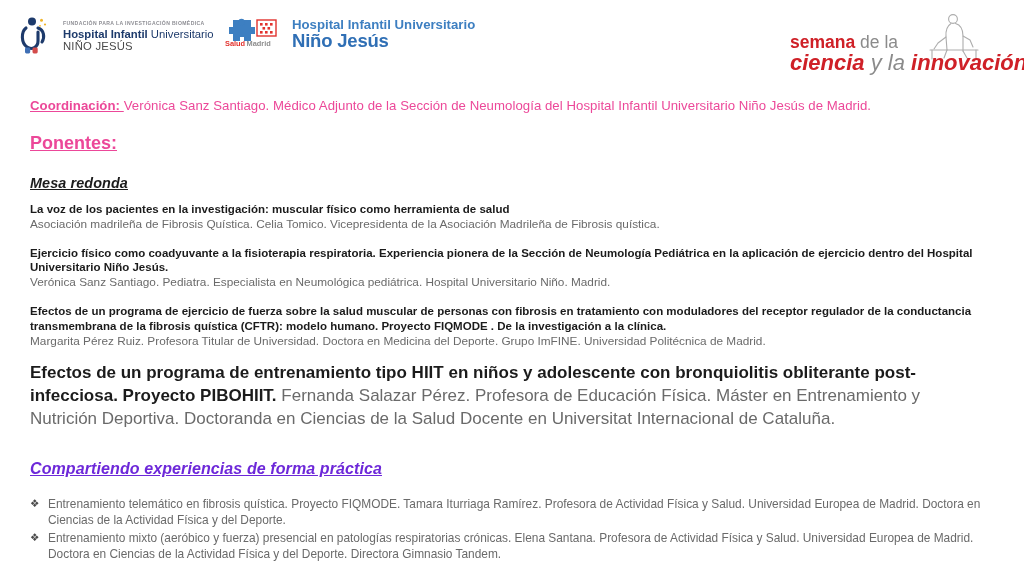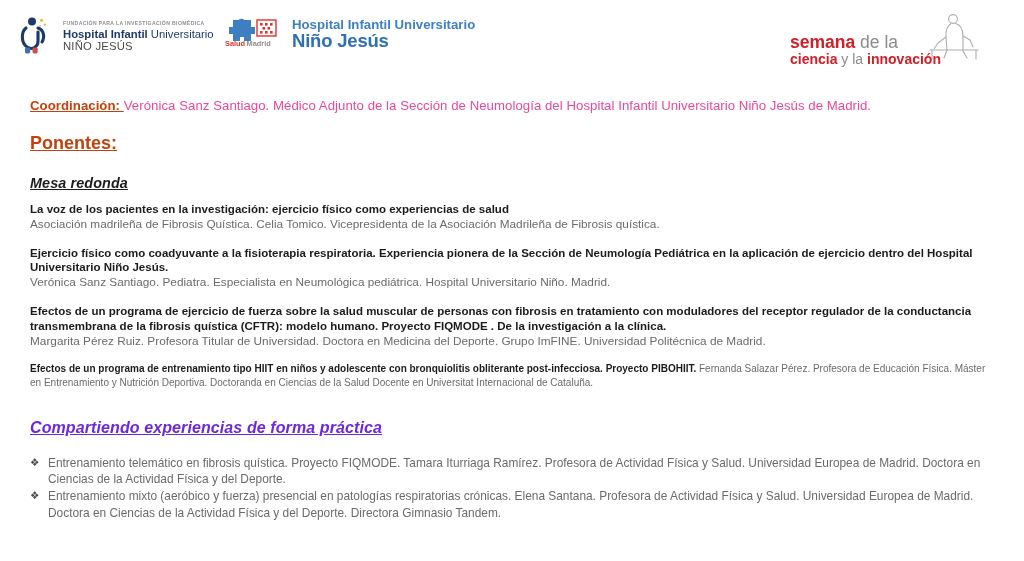--- a/index.html
+++ b/index.html
@@ -127,36 +127,36 @@
   }
   .semana-words {
     position: absolute;
     left: 0;
     top: 22px;
     width: 218px;
     line-height: 1.02;
     text-align: left;
   }
   .sem-l1 { font-size: 17.5px; white-space: nowrap; }
-  .sem-l2 { font-size: 14px; white-space: nowrap; }
+  .sem-l2 { font-size: 22px; white-space: nowrap; font-style: italic; }
   .sem-red { color: #cf2027; font-weight: bold; }
   .sem-gray { color: #8b8b8b; font-weight: normal; }
 
   
   .content {
     position: absolute;
     left: 30px;
     top: 98px;
     width: 960px;
   }
 
   .lbl-bold-underline {
     font-weight: bold;
     text-decoration: underline;
-    color: #c2410c;
+    color: #ec4899;
   }
 
   .row-coordinacion {
     font-size: 13.2px;
     color: #5b5b5b;
     margin-bottom: 20px;
     letter-spacing: 0.05px;
   }
   .row-coordinacion .lbl-bold-underline { font-size: 13.2px; }
   .coord-value { color: #ec4899; }
@@ -186,21 +186,21 @@
     line-height: 1.30;
     letter-spacing: 0.01px;
   }
   .talk-speaker {
     font-size: 11.8px;
     font-weight: normal;
     color: #6a6a6a;
     line-height: 1.32;
   }
   .talk-inline {
-    font-size: 10px;
+    font-size: 17px;
     line-height: 1.33;
     color: #6a6a6a;
   }
   .talk-inline b {
     color: #1b1b1b;
     font-weight: bold;
   }
 
   .heading-section-2 {
     font-size: 16px;
@@ -318,21 +318,21 @@
       <span class="lbl-bold-underline">Coordinación: </span><span class="coord-value">Verónica Sanz Santiago. Médico Adjunto de la Sección de Neumología del Hospital Infantil Universitario Niño Jesús de Madrid.</span>
     </div>
 
     <div class="row-ponentes">
       <span class="lbl-bold-underline">Ponentes:</span>
     </div>
 
     <div class="heading-section">Mesa redonda</div>
 
     <div class="talk-block">
-      <div class="talk-title">La voz de los pacientes en la investigación: ejercicio físico como experiencias de salud</div>
+      <div class="talk-title">La voz de los pacientes en la investigación: muscular físico como herramienta de salud</div>
       <div class="talk-speaker">Asociación madrileña de Fibrosis Quística. Celia Tomico. Vicepresidenta de la Asociación Madrileña de Fibrosis quística.</div>
     </div>
 
     <div class="talk-block">
       <div class="talk-title">Ejercicio físico como coadyuvante a la fisioterapia respiratoria. Experiencia pionera de la Sección de Neumología Pediátrica en la aplicación de ejercicio dentro del Hospital Universitario Niño Jesús.</div>
       <div class="talk-speaker">Verónica Sanz Santiago. Pediatra. Especialista en Neumológica pediátrica. Hospital Universitario Niño. Madrid.</div>
     </div>
 
     <div class="talk-block">
       <div class="talk-title">Efectos de un programa de ejercicio de fuerza sobre la salud muscular de personas con fibrosis en tratamiento con moduladores del receptor regulador de la conductancia transmembrana de la fibrosis quística (CFTR): modelo humano. Proyecto FIQMODE . De la investigación a la clínica.</div>

